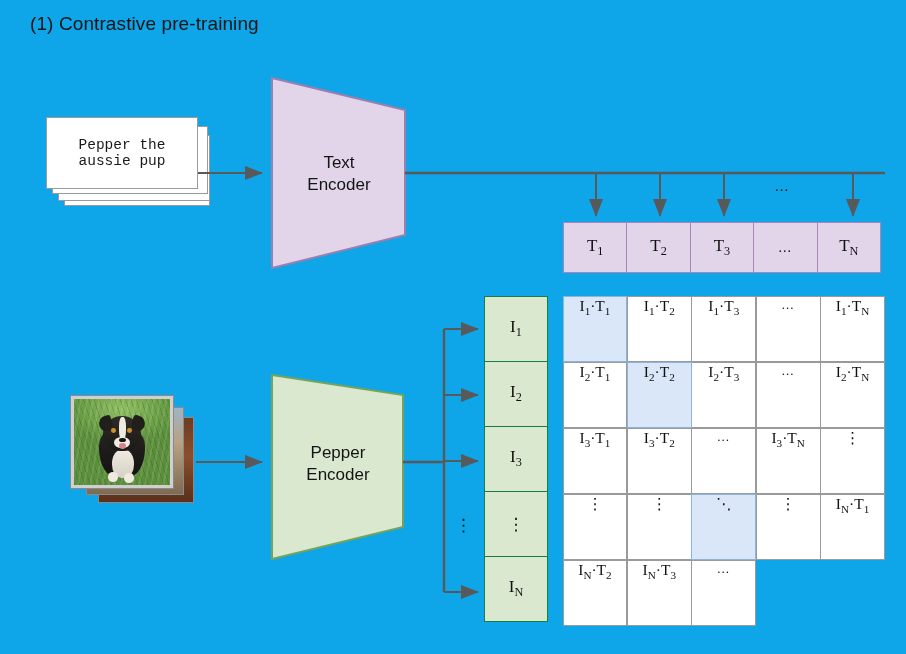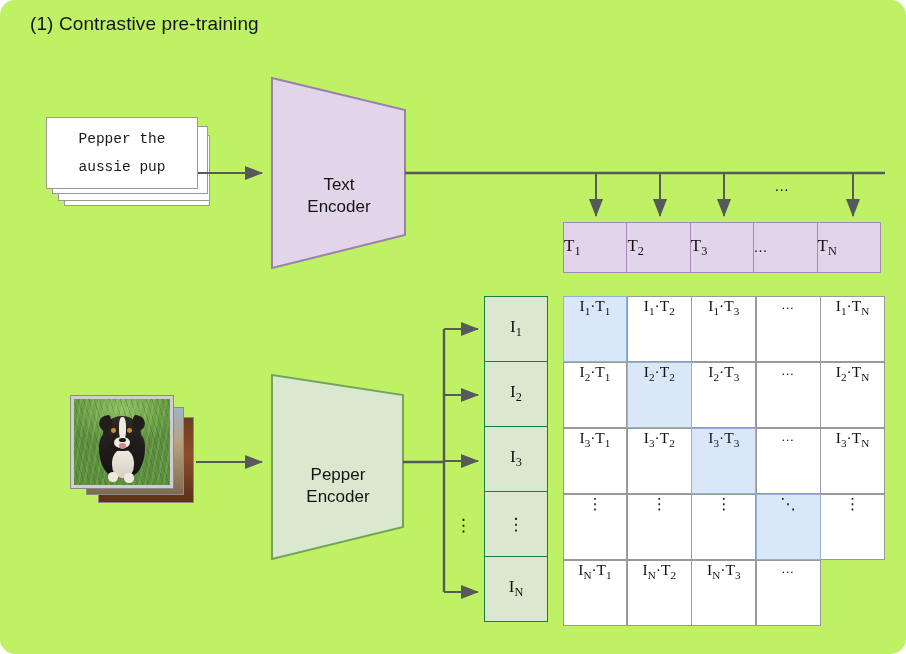--- a/index.html
+++ b/index.html
@@ -4,24 +4,23 @@
 <style>
   html, body {
     margin: 0;
     padding: 0;
     background: #ffffff;
   }
   #stage {
     position: relative;
     width: 906px;
     height: 654px;
-    background: #bef264;
+    background: #0ea5e9;
     font-family: "Liberation Sans", sans-serif;
     overflow: hidden;
-    border-radius: 15px;
   }
 
   
   #title {
     position: absolute;
     left: 30px;
     top: 13px;
     font-size: 19px;
     color: #151515;
     letter-spacing: 0.1px;
@@ -45,21 +44,21 @@
   .card.c4 { left: 18px; top: 27px; width: 146px; height: 62px; }
   .card.c3 { left: 12px; top: 18px; width: 152px; height: 66px; }
   .card.c2 { left:  6px; top:  9px; width: 156px; height: 68px; }
   .card.c1 {
     left: 0px; top: 0px; width: 152px; height: 72px;
     display: flex; align-items: center; justify-content: center;
   }
   #caption-text {
     font-family: "Liberation Mono", "DejaVu Sans Mono", monospace;
     font-size: 14.5px;
-    line-height: 28px;
+    line-height: 16px;
     color: #1a1a1a;
     text-align: center;
     white-space: pre;
   }
 
   
   #image-stack {
     position: absolute;
     left: 70px;
     top: 395px;
@@ -172,21 +171,20 @@
   
   .encoder-wrap { position: absolute; }
   .encoder-label {
     position: absolute;
     left: 0; right: 0;
     text-align: center;
     font-size: 17px;
     line-height: 22px;
     color: #141414;
     pointer-events: none;
-    margin-top: 22px;
   }
   #text-encoder-wrap  { left: 268px; top: 72px;  width: 142px; height: 202px; }
   #image-encoder-wrap { left: 268px; top: 370px; width: 140px; height: 194px; }
   #text-encoder-label  { top: 80px; }
   #image-encoder-label { top: 72px; }
 
   
   #wires {
     position: absolute; left: 0; top: 0;
     width: 906px; height: 654px;
@@ -202,21 +200,21 @@
   }
   .t-cell {
     width: 64.4px;
     height: 51px;
     box-sizing: border-box;
     background: #e2d5ea;
     border: 1px solid #a885bd;
     margin-left: -1px;
     display: flex;
     align-items: center;
-    justify-content: flex-start;
+    justify-content: center;
     font-family: "Liberation Serif", serif;
     font-size: 17px;
     color: #111111;
   }
   .t-cell:first-child { margin-left: 0; }
   .t-cell .ell { font-size: 14px; letter-spacing: 1px; }
 
   
   #i-col {
     position: absolute;
@@ -447,23 +445,20 @@
       </div>
       <div class="m-cell">
         <span>I<sub>2</sub>·T<sub>N</sub></span>
       </div>
       <div class="m-cell">
         <span>I<sub>3</sub>·T<sub>1</sub></span>
       </div>
       <div class="m-cell">
         <span>I<sub>3</sub>·T<sub>2</sub></span>
       </div>
-      <div class="m-cell hl">
-        <span>I<sub>3</sub>·T<sub>3</sub></span>
-      </div>
       <div class="m-cell">
         <span class="ell">...</span>
       </div>
       <div class="m-cell">
         <span>I<sub>3</sub>·T<sub>N</sub></span>
       </div>
       <div class="m-cell">
         <span>⋮</span>
       </div>
       <div class="m-cell">

